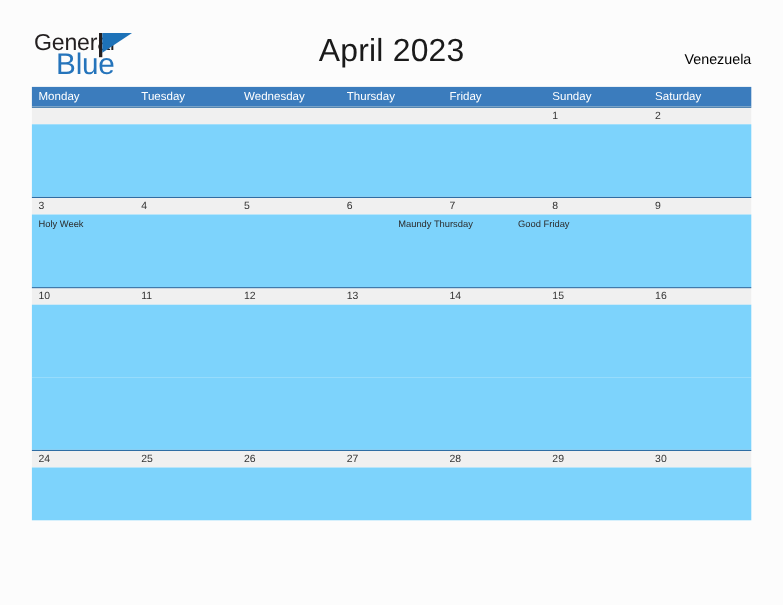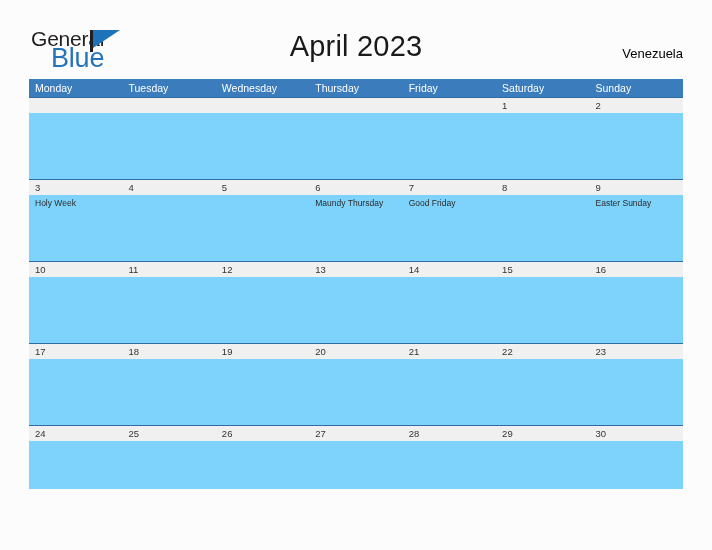--- a/index.html
+++ b/index.html
@@ -173,22 +173,22 @@
 </div>
 
 <div class="calendar">
 
   <div class="weekday-row">
     <div class="weekday-cell">Monday</div>
     <div class="weekday-cell">Tuesday</div>
     <div class="weekday-cell">Wednesday</div>
     <div class="weekday-cell">Thursday</div>
     <div class="weekday-cell">Friday</div>
+    <div class="weekday-cell">Sunday</div>
     <div class="weekday-cell">Saturday</div>
-    <div class="weekday-cell">Sunday</div>
   </div>
 
   <div class="week-row">
     <div class="date-band">
       <div class="date-cell"></div>
       <div class="date-cell"></div>
       <div class="date-cell"></div>
       <div class="date-cell"></div>
       <div class="date-cell"></div>
       <div class="date-cell">1</div>
@@ -215,21 +215,20 @@
       <div class="date-cell">8</div>
       <div class="date-cell">9</div>
     </div>
     <div class="event-band">
       <div class="event-cell">Holy Week</div>
       <div class="event-cell"></div>
       <div class="event-cell"></div>
       <div class="event-cell">Maundy Thursday</div>
       <div class="event-cell">Good Friday</div>
       <div class="event-cell"></div>
-      <div class="event-cell">Easter Sunday</div>
     </div>
   </div>
 
   <div class="week-row">
     <div class="date-band">
       <div class="date-cell">10</div>
       <div class="date-cell">11</div>
       <div class="date-cell">12</div>
       <div class="date-cell">13</div>
       <div class="date-cell">14</div>
@@ -241,29 +240,20 @@
       <div class="event-cell"></div>
       <div class="event-cell"></div>
       <div class="event-cell"></div>
       <div class="event-cell"></div>
       <div class="event-cell"></div>
       <div class="event-cell"></div>
     </div>
   </div>
 
   <div class="week-row">
-    <div class="date-band">
-      <div class="date-cell">17</div>
-      <div class="date-cell">18</div>
-      <div class="date-cell">19</div>
-      <div class="date-cell">20</div>
-      <div class="date-cell">21</div>
-      <div class="date-cell">22</div>
-      <div class="date-cell">23</div>
-    </div>
     <div class="event-band">
       <div class="event-cell"></div>
       <div class="event-cell"></div>
       <div class="event-cell"></div>
       <div class="event-cell"></div>
       <div class="event-cell"></div>
       <div class="event-cell"></div>
     </div>
   </div>
 

